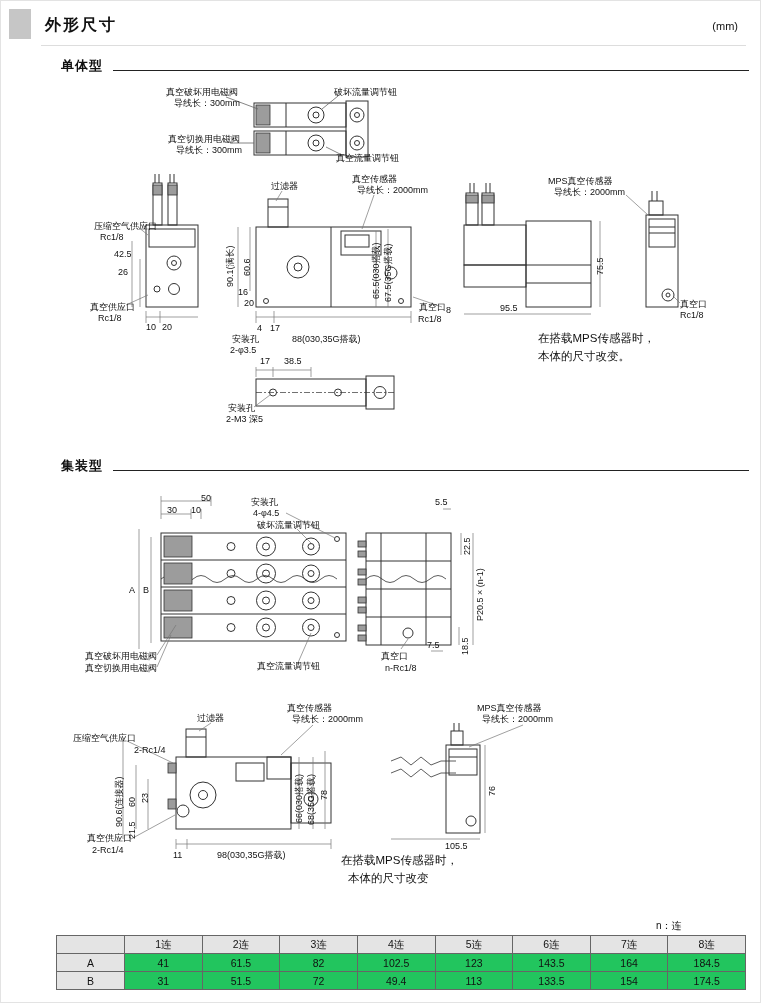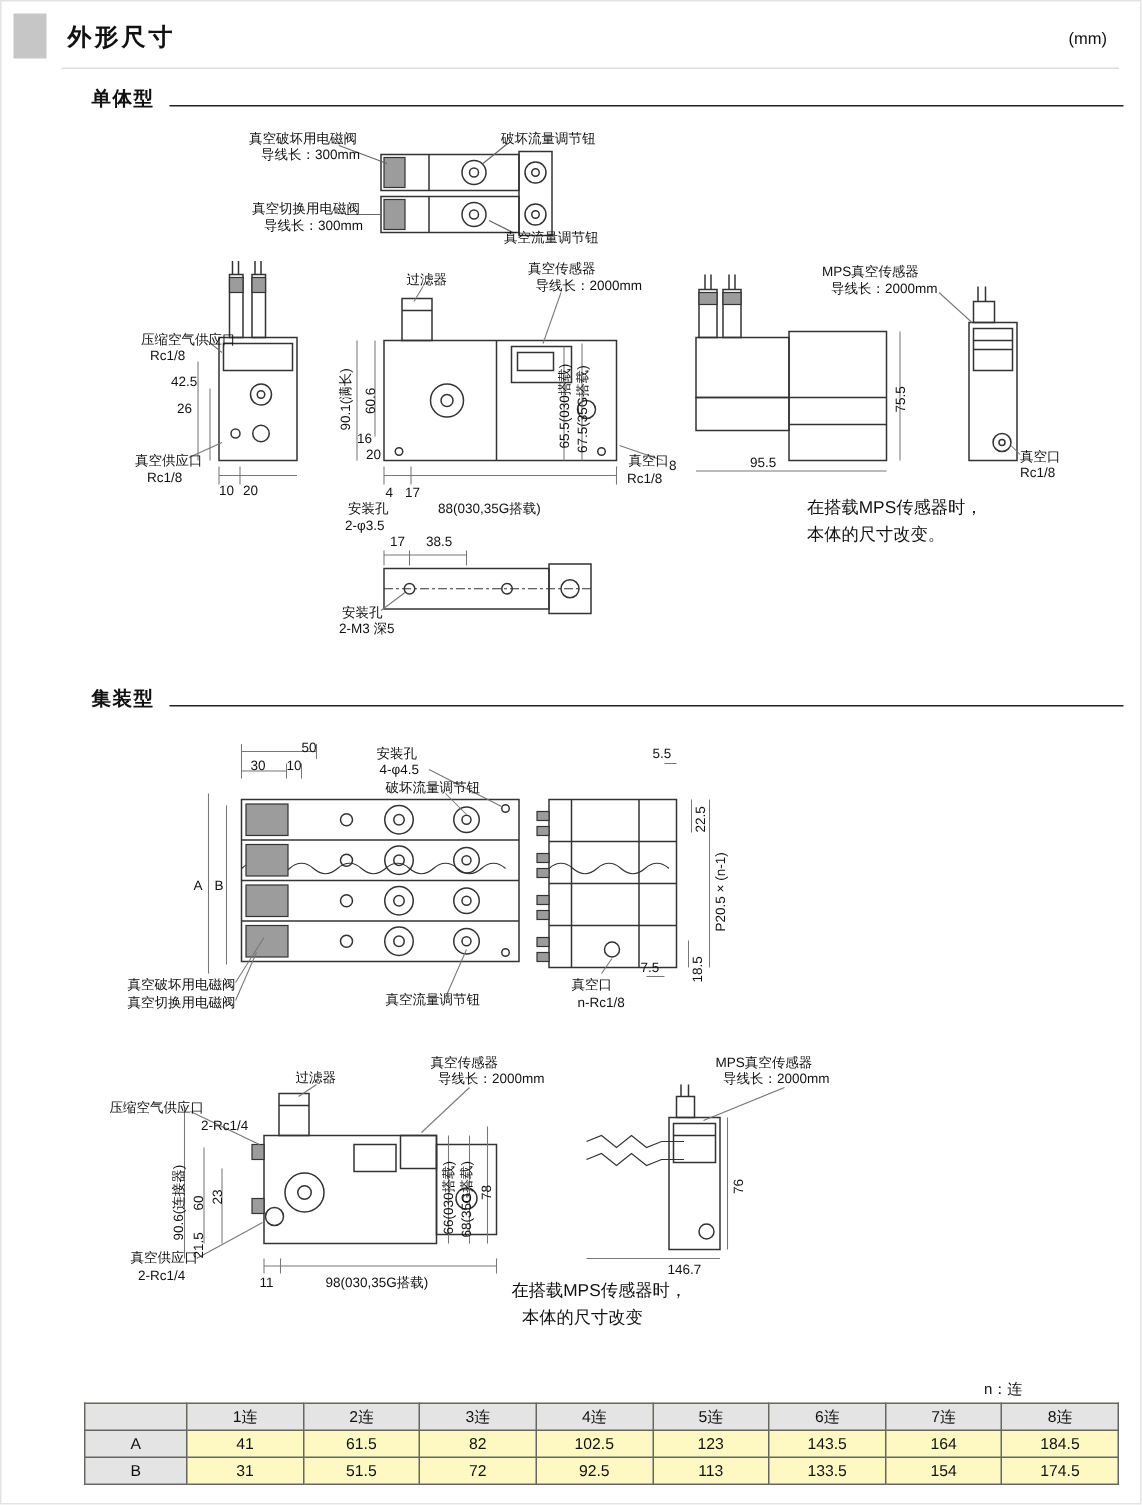--- a/index.html
+++ b/index.html
@@ -14,21 +14,21 @@
   .unit-label { position:absolute; right:22px; top:19px; font-size:11px; }
   .header-rule { position:absolute; left:40px; top:44px; width:705px; height:1px; background:#ddd; }
   .sec-title { position:absolute; font-size:13px; font-weight:bold; letter-spacing:1px; }
   .sec-rule { position:absolute; height:1px; background:#222; }
   .cluster { position:absolute; }
   .cluster > svg { position:absolute; left:0; top:0; }
   .lbl { position:absolute; font-size:9px; line-height:1.2; white-space:nowrap; }
   .vlbl { position:absolute; font-size:9px; white-space:nowrap; transform-origin:0 0; transform:rotate(-90deg); }
   .note { position:absolute; font-size:11.5px; white-space:nowrap; }
   .tbl-note { position:absolute; font-size:10px; }
-  table.dim-table { position:absolute; border-collapse:collapse; table-layout:fixed; background:#fef9c3; }
+  table.dim-table { position:absolute; border-collapse:collapse; table-layout:fixed; background:#22c55e; }
   table.dim-table td { border:1px solid #666; font-size:10.5px; text-align:center; height:18px; padding:1px 0; }
   table.dim-table td.hd { background:#e4e4e4; }
 </style>
 </head>
 <body>
 
 <div class="page">
 
   <div class="corner-block"></div>
   <div class="page-title">外形尺寸</div>
@@ -375,21 +375,21 @@
     <div class="vlbl" style="left:79px;top:104px;">23</div>
     <div class="vlbl" style="left:66px;top:140px;">21.5</div>
     <div class="lbl" style="left:26px;top:134px;">真空供应口</div>
     <div class="lbl" style="left:31px;top:146px;">2-Rc1/4</div>
     <div class="lbl" style="left:112px;top:151px;">11</div>
     <div class="lbl" style="left:156px;top:151px;">98(030,35G搭载)</div>
     <div class="vlbl" style="left:232px;top:124px;">66(030搭载)</div>
     <div class="vlbl" style="left:244px;top:126px;">68(35G搭载)</div>
     <div class="vlbl" style="left:258px;top:101px;">78</div>
     <div class="vlbl" style="left:426px;top:97px;">76</div>
-    <div class="lbl" style="left:384px;top:142px;">146.7</div>
+    <div class="lbl" style="left:384px;top:142px;">105.5</div>
     <div class="note" style="left:280px;top:154px;">在搭载MPS传感器时，</div>
     <div class="note" style="left:287px;top:172px;">本体的尺寸改变</div>
   </div>
 
   <div class="cluster" style="left:55px;top:916px;width:626px;height:82px;">
     <div class="tbl-note" style="left:600px;top:2px;">n：连数</div>
     <table class="dim-table" style="left:0px;top:18px;width:690px;">
       <colgroup>
         <col style="width:68px">
           <col>
@@ -422,21 +422,21 @@
         <td>123</td>
         <td>143.5</td>
         <td>164</td>
         <td>184.5</td>
       </tr>
       <tr>
         <td class="hd">B</td>
         <td>31</td>
         <td>51.5</td>
         <td>72</td>
-        <td>92.5</td>
+        <td>49.4</td>
         <td>113</td>
         <td>133.5</td>
         <td>154</td>
         <td>174.5</td>
       </tr>
     </tbody>
       </table>
   </div>
 
 </div>

